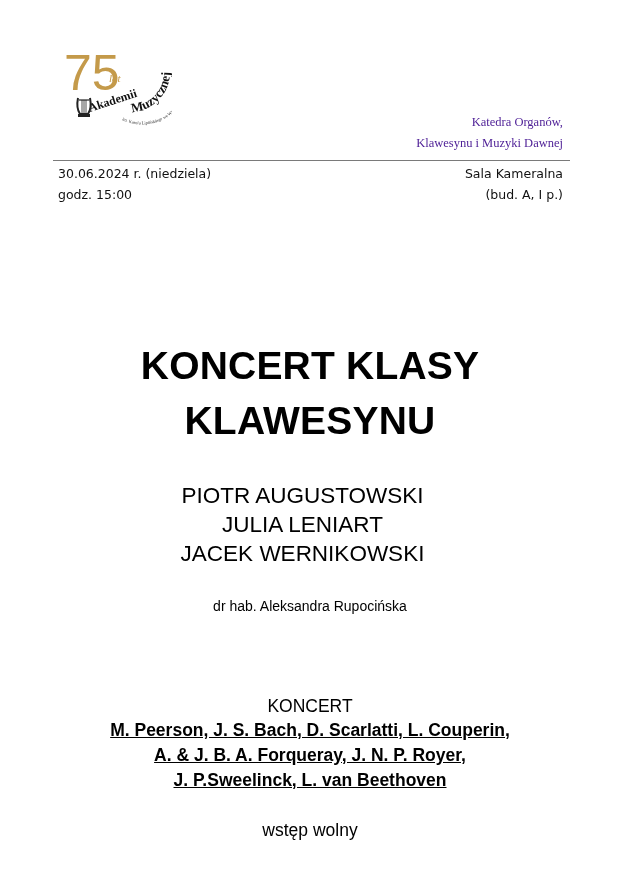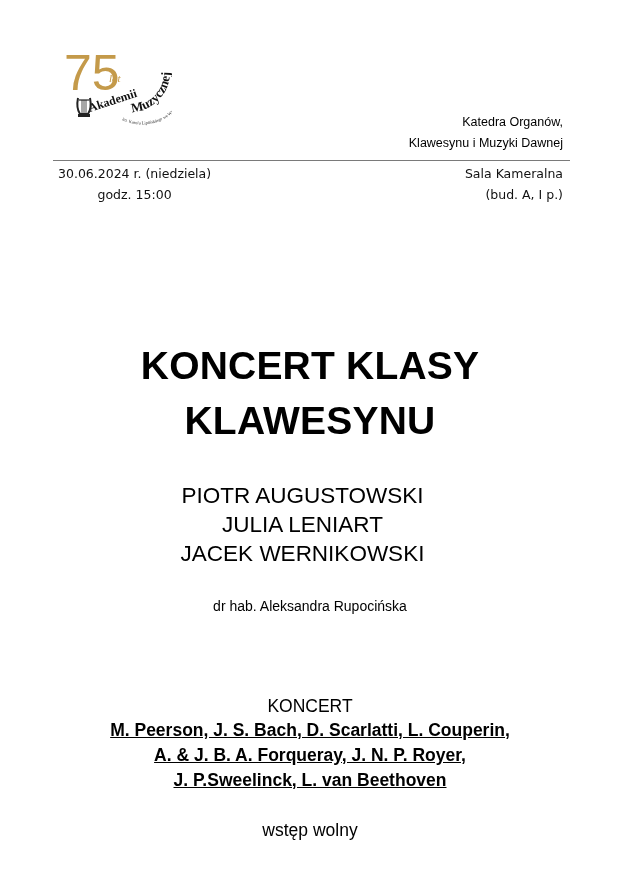--- a/index.html
+++ b/index.html
@@ -1,25 +1,25 @@
 <!DOCTYPE html>
 <html><head>
   <meta charset="utf-8">
   <style>
     html, body { margin: 0; padding: 0; background: #ffffff; }
     body { width: 620px; height: 877px; position: relative; overflow: hidden; font-family: "Liberation Sans", sans-serif; color: #000; }
 
     .logo { position: absolute; left: 62px; top: 22px; width: 110px; height: 105px; }
     .logo svg { width: 110px; height: 105px; display: block; }
 
-    .dept { position: absolute; right: 57px; top: 112px; text-align: right; font-family: Liberation Sans, sans-serif; font-size: 12.5px; line-height: 21px; color: #000000; }
+    .dept { position: absolute; right: 57px; top: 112px; text-align: right; font-family: Liberation Serif, serif; font-size: 12.5px; line-height: 21px; color: #4c1d95; }
 
     .rule { position: absolute; left: 53px; top: 160px; width: 517px; height: 1px; background: #7a7a7a; }
 
-    .when { position: absolute; left: 58px; top: 163px; font-family: "DejaVu Sans", sans-serif; font-size: 12.5px; line-height: 21px; color: #111; text-align: center; }
+    .when { position: absolute; left: 58px; top: 163px; font-family: "DejaVu Sans", sans-serif; font-size: 12.5px; line-height: 21px; color: #111; }
     .where { position: absolute; right: 57px; top: 163px; text-align: right; font-family: "DejaVu Sans", sans-serif; font-size: 12.5px; line-height: 21px; color: #111; }
 
     .title { position: absolute; left: 0; width: 620px; top: 338px; text-align: center; font-weight: bold; font-size: 39px; line-height: 55px; letter-spacing: 0.2px; }
     .title div { white-space: nowrap; }
 
     .performers { position: absolute; left: 0; width: 605px; top: 481px; text-align: center; font-size: 22.5px; line-height: 29px; }
     .teacher { position: absolute; left: 0; width: 620px; top: 593px; text-align: center; font-size: 14px; line-height: 26px; }
 
     .program-label { position: absolute; left: 0; width: 620px; top: 695px; text-align: center; font-size: 17.5px; line-height: 22px; }
     .program { position: absolute; left: 0; width: 620px; top: 718px; text-align: center; font-weight: bold; font-size: 17.5px; line-height: 25px; text-decoration: underline; }

